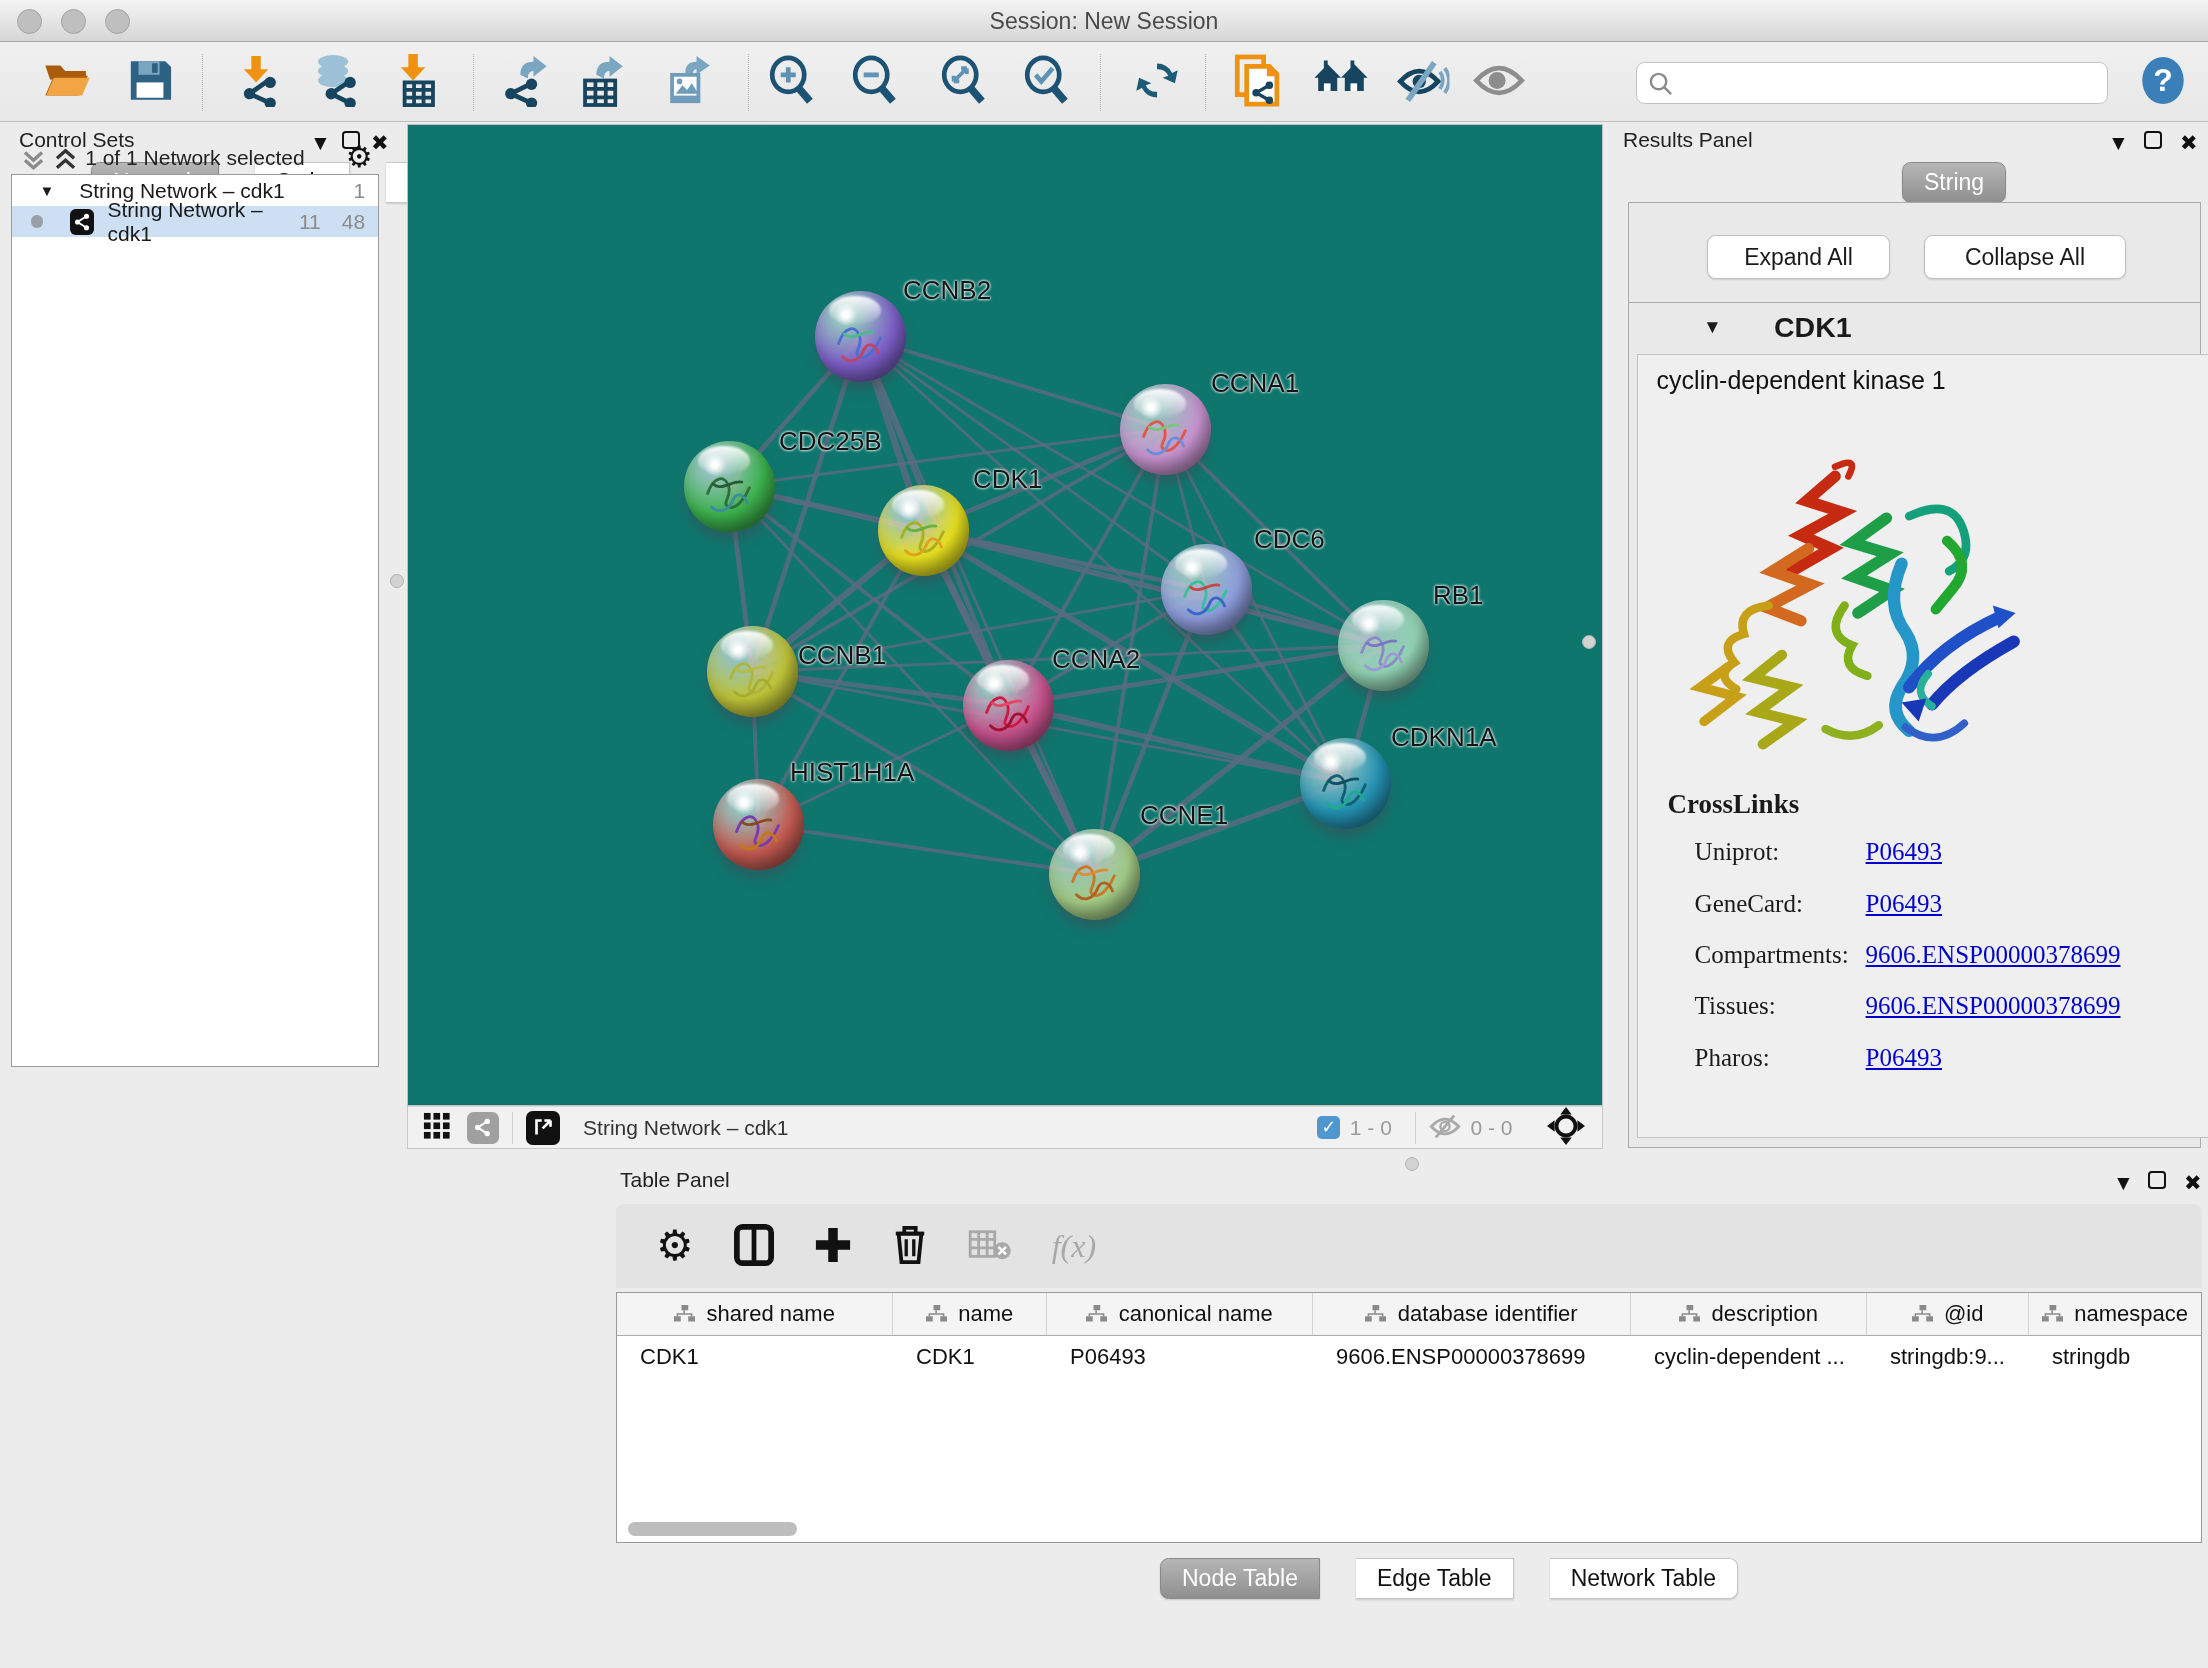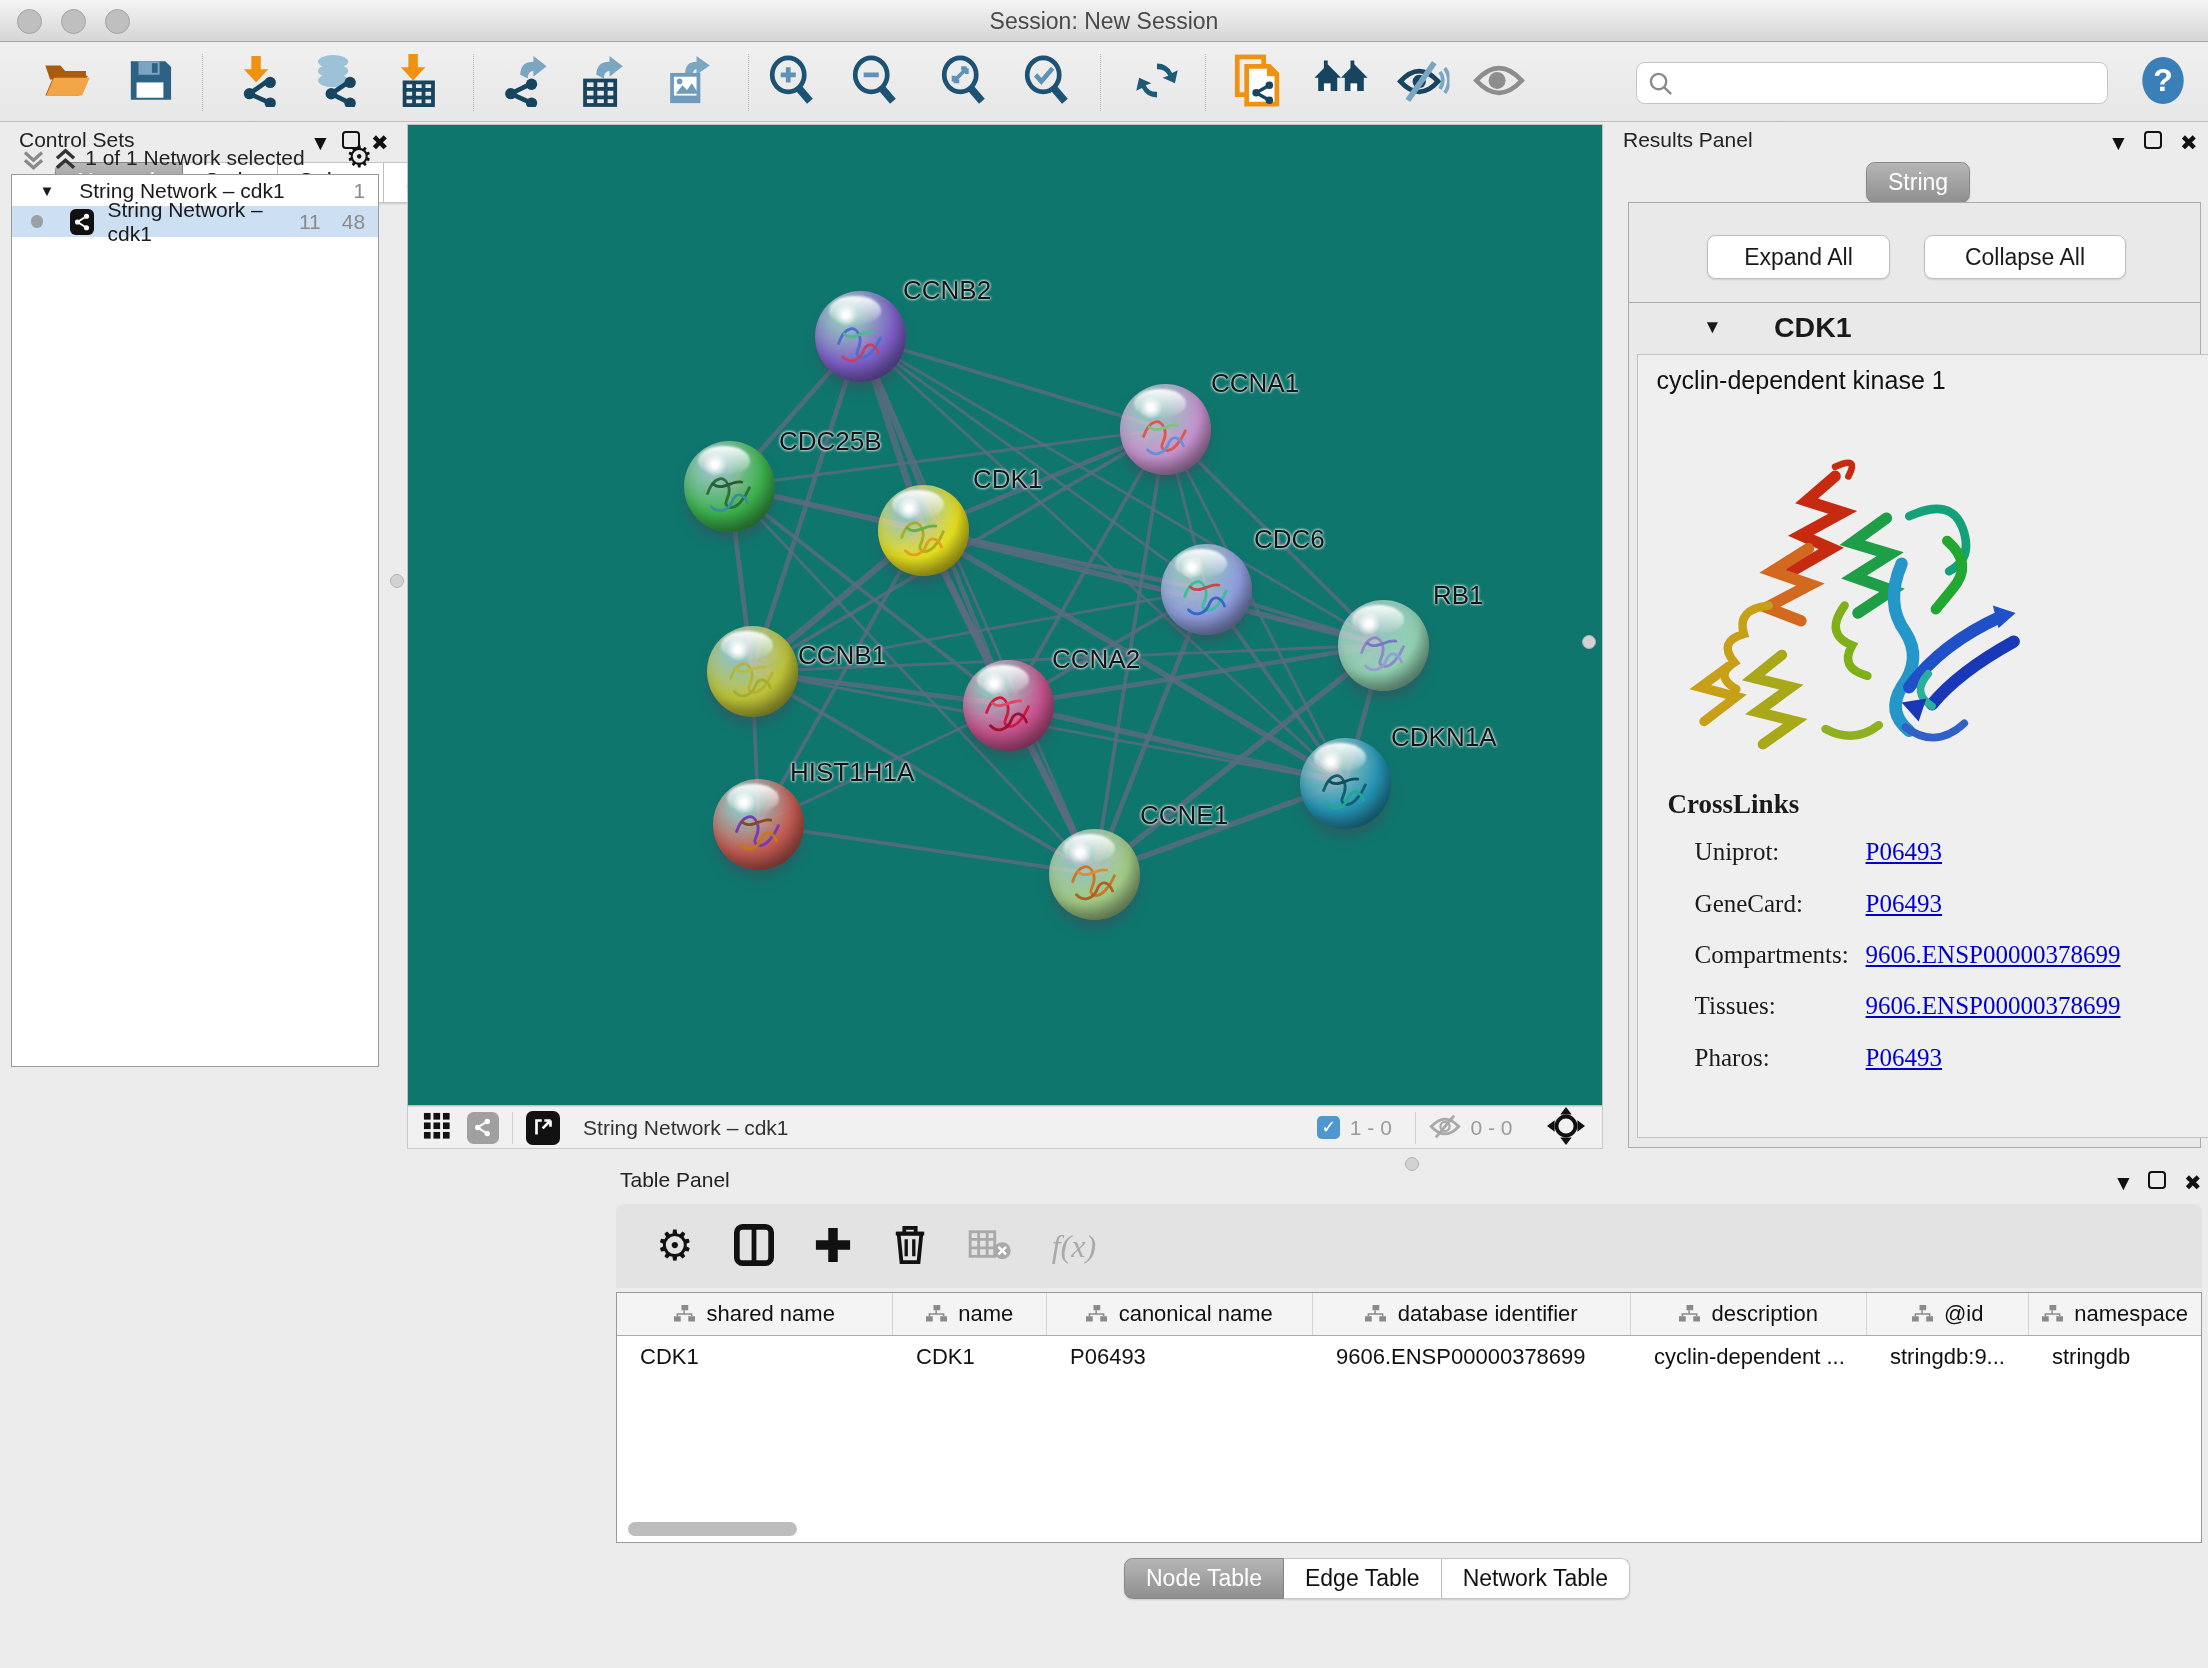--- a/index.html
+++ b/index.html
@@ -25,21 +25,21 @@
 
   
   .panel-title { position:absolute; font-size:21px; color:#222; }
   .panel-ctl { position:absolute; font-size:21px; color:#111; cursor:pointer; line-height:1; }
   .float-box { width:18px; height:18px; border:2.4px solid #111; border-radius:3.8px; display:inline-block; }
 
   
   .seg { position:absolute; display:flex; }
   .seg .tab { height:41px; display:flex; align-items:center; justify-content:center;
     padding:0 21px; font-size:23px; background:#fff; border:1px solid #c6c6c6; border-left:none;
-    color:#111; cursor:pointer; box-shadow:0 1px 1.9px rgba(0,0,0,.15); }
+    color:#111; cursor:pointer; box-shadow:0 1px 1.9px rgba(0,0,0,.15);margin-left:36px; }
   .seg .tab:first-child { border-left:1px solid #c6c6c6; border-radius:8.6px 0 0 8.6px; }
   .seg .tab:last-child { border-radius:0 8.6px 8.6px 0; }
   .seg .tab.only { border-radius:8.6px; }
   .seg .tab.sel { background:linear-gradient(#b6b6b6,#8f8f8f); color:#fff; border-color:#8a8a8a; }
 
   
   .ctrl-status { position:absolute; left:11.4px; top:143px; width:367px; height:32px; font-size:21px; color:#222; }
   .net-listbox { position:absolute; left:11.4px; top:174px; width:368px; height:893px;
     background:#fff; border:1px solid #9a9a9a; }
   .net-row { position:relative; height:31px; display:flex; align-items:center; font-size:21px; }

